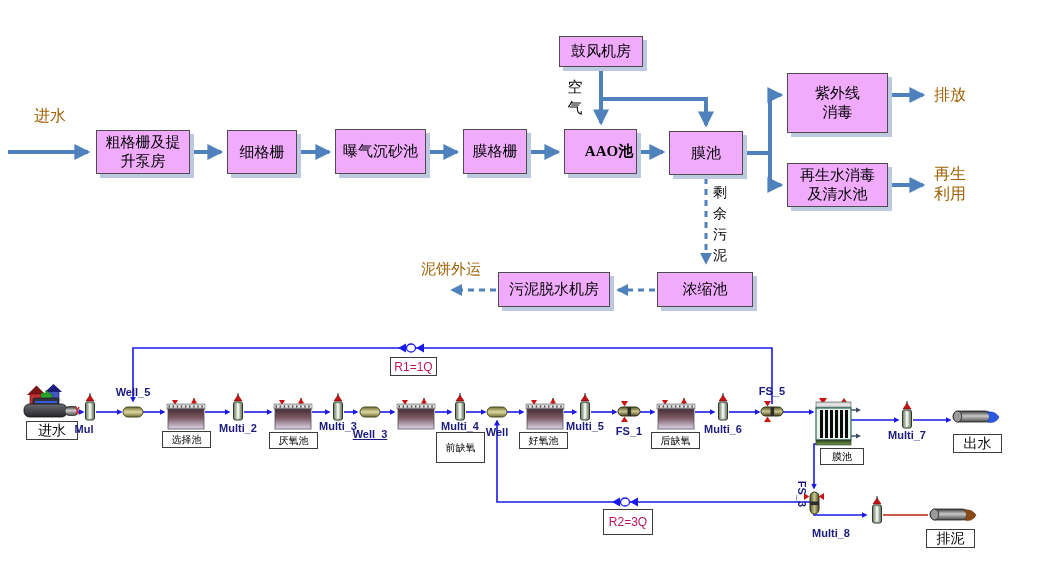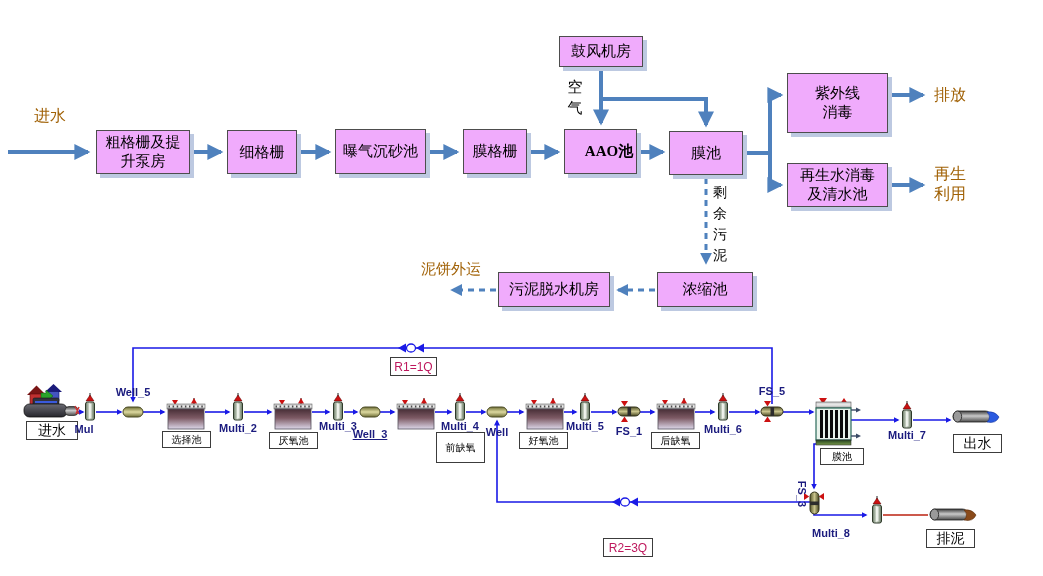--- a/index.html
+++ b/index.html
@@ -281,15 +281,15 @@
   <div class="mbox" style="left:651px;top:432px;width:49px;height:17px;">后缺氧</div>
   <div class="mlabel" style="left:701px;top:423px;width:44px;">Multi_6</div>
   <div class="mlabel" style="left:752px;top:385px;width:40px;">FS_5</div>
   <div class="mbox" style="left:820px;top:448px;width:44px;height:17px;">膜池</div>
   <div class="mlabel" style="left:885px;top:429px;width:44px;">Multi_7</div>
   <div class="mbox" style="left:953px;top:434px;width:49px;height:19px;font-size:14px;">出水</div>
   <div class="mlabel rot90" style="left:785px;top:488px;width:34px;">FS_3</div>
   <div class="mlabel" style="left:809px;top:527px;width:44px;">Multi_8</div>
   <div class="mbox" style="left:926px;top:529px;width:49px;height:19px;font-size:14px;">排泥</div>
   <div class="rbox" style="left:390px;top:357px;width:47px;height:19px;">R1=1Q</div>
-  <div class="rbox" style="left:603px;top:509px;width:50px;height:19px;margin-top:29px;">R2=3Q</div>
+  <div class="rbox" style="left:603px;top:509px;width:50px;height:26px;">R2=3Q</div>
 
 </div>
 
 </body></html>

